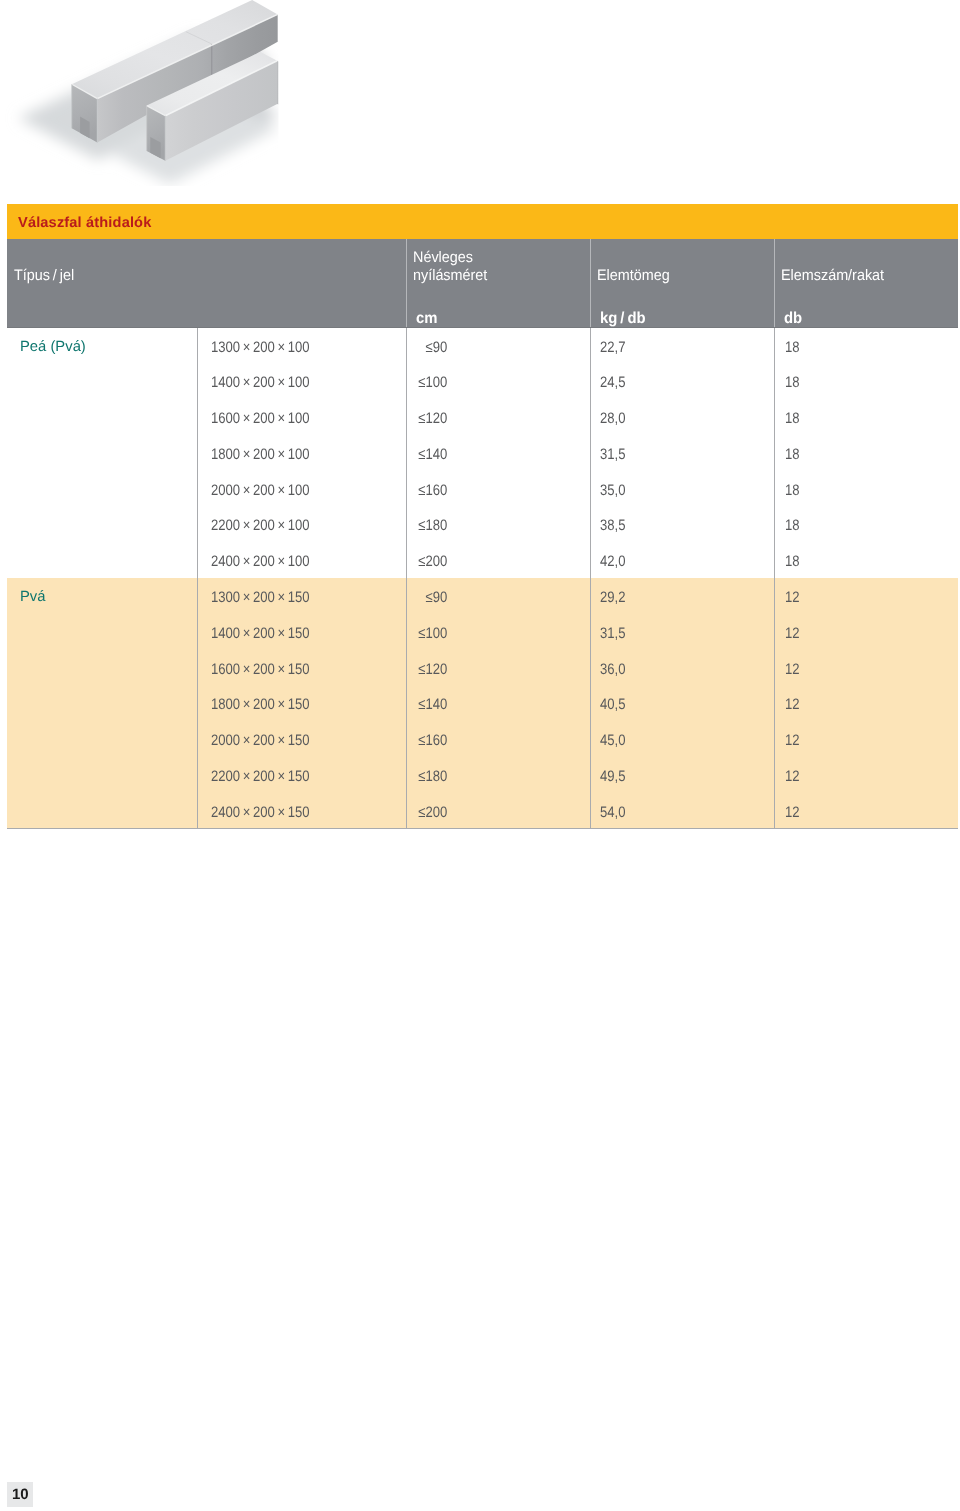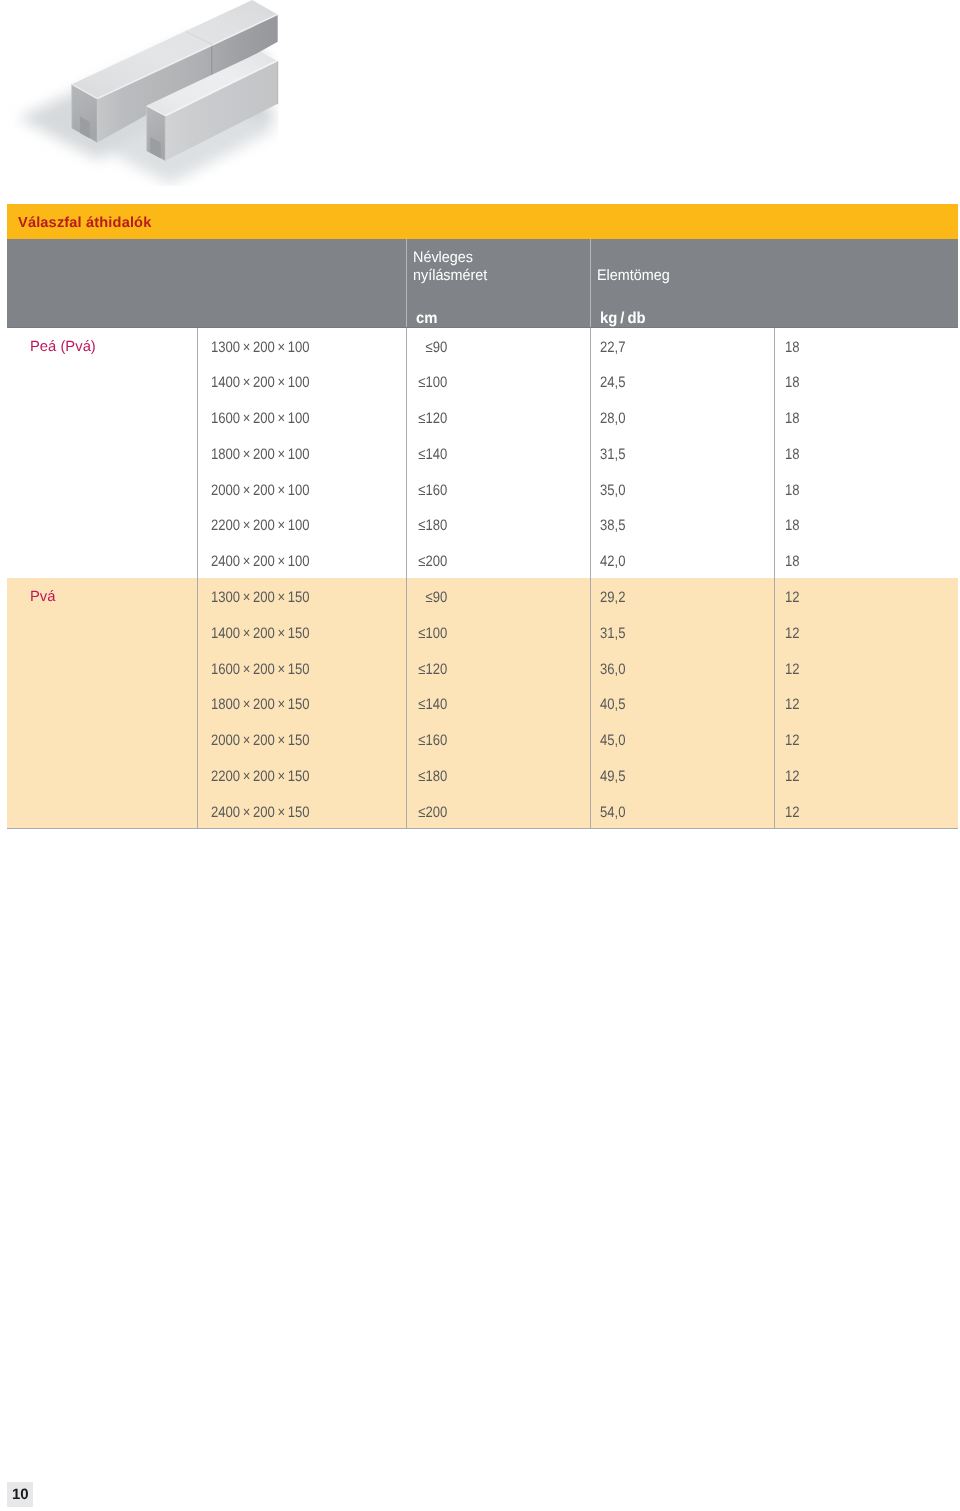--- a/index.html
+++ b/index.html
@@ -29,21 +29,21 @@
              transform:scaleX(.94);transform-origin:left top;}
   .hdr .unit{position:absolute;left:9.5px;top:71px;font-size:15.8px;color:#fff;font-weight:600;
               transform:scaleX(.94);transform-origin:left top;}
 
   .body{position:relative;background:#fff;}
   .grp{position:relative;}
   .grp.hl{background:#fce4b8;}
   .row{position:relative;height:35.786px;}
   .cv{position:absolute;font-size:15.2px;color:#58595b;top:10.5px;white-space:nowrap;
       transform:scaleX(.862);transform-origin:left center;}
-  .gname{position:absolute;left:23px;font-size:14.8px;color:#be185d;top:10.5px;}
+  .gname{position:absolute;left:13px;font-size:14.8px;color:#0f766e;top:10.5px;}
   .vline{position:absolute;top:0;bottom:0;width:1px;background:#a9abae;z-index:5;}
   .botline{position:absolute;left:0;right:0;bottom:0;height:1px;background:#a9abae;z-index:5;}
 
   
   .pagebox{position:absolute;left:7px;top:1482px;width:26px;height:25px;background:#e7e8e9;}
   .pagenum{position:absolute;left:5px;top:4px;font-size:15px;font-weight:bold;color:#1a1a1a;text-align:right;}
 </style>
 </head>
 <body>
 
@@ -139,28 +139,35 @@
         </g>
       </g>
     </svg>
   </div>
 
   <div class="tbl">
     <div class="bar">
       <span class="bar-title">Válaszfal áthidalók</span>
     </div>
     <div class="hdr" id="hdr">
+        <div class="cell" style="left: 0px; width: 190px;">
+          <div class="lbl" style="top: 27.8px;">Típus / jel</div>
+        </div>
         <div class="cell div" style="left: 399px; width: 184px;">
           <div class="lbl" style="top: 9.8px;">Névleges
 nyílásméret</div>
           <div class="unit">cm</div>
         </div>
         <div class="cell div" style="left: 583px; width: 184px;">
           <div class="lbl" style="top: 27.8px;">Elemtömeg</div>
           <div class="unit">kg / db</div>
+        </div>
+        <div class="cell div" style="left: 767px; width: 184px;">
+          <div class="lbl" style="top: 27.8px;">Elemszám/rakat</div>
+          <div class="unit">db</div>
         </div>
       </div>
     <div class="body" id="tbody">
         <div class="grp">
           <div class="row">
             <span class="gname">Peá (Pvá)</span>
             <span class="cv" style="left: 204px;">1300 × 200 × 100</span>
             <span class="cv" style="left: 399px; width: 48px; text-align: right;">≤90</span>
             <span class="cv" style="left: 593px;">22,7</span>
             <span class="cv" style="left: 778px;">18</span>

